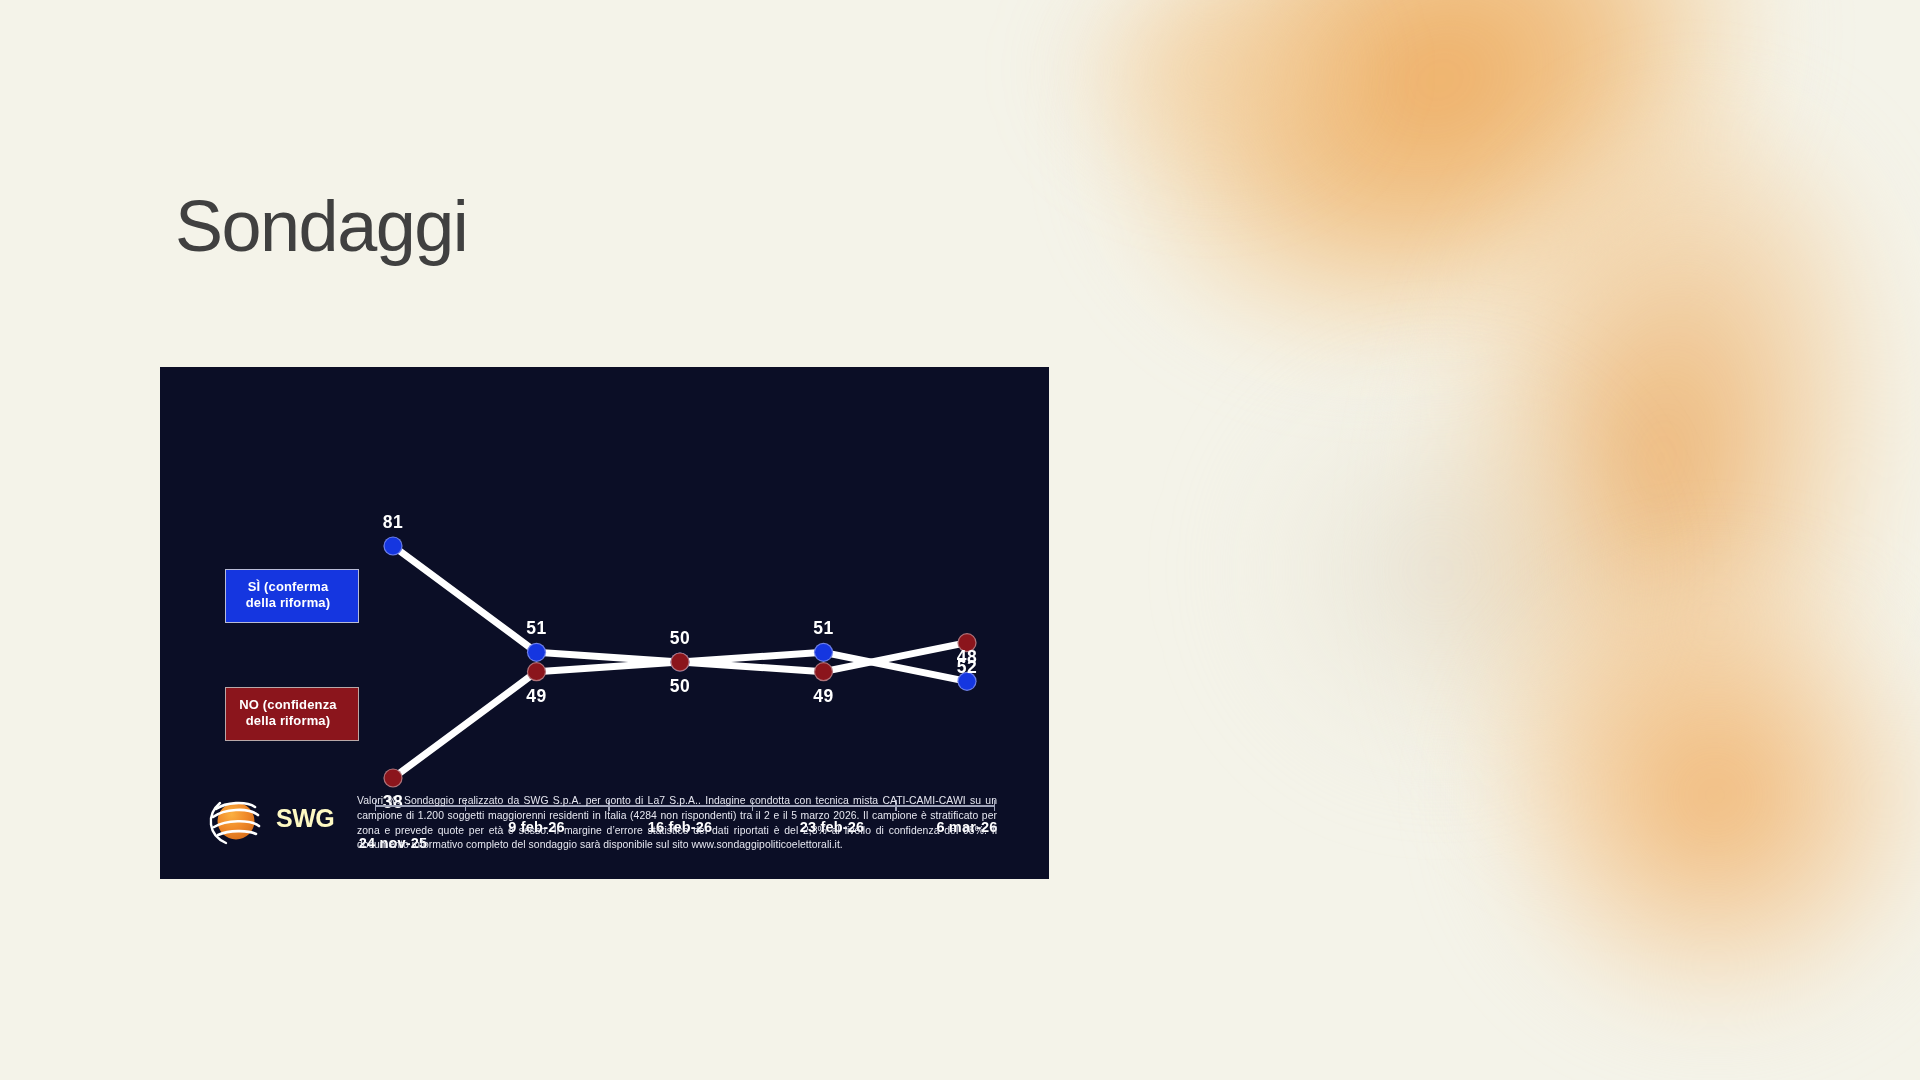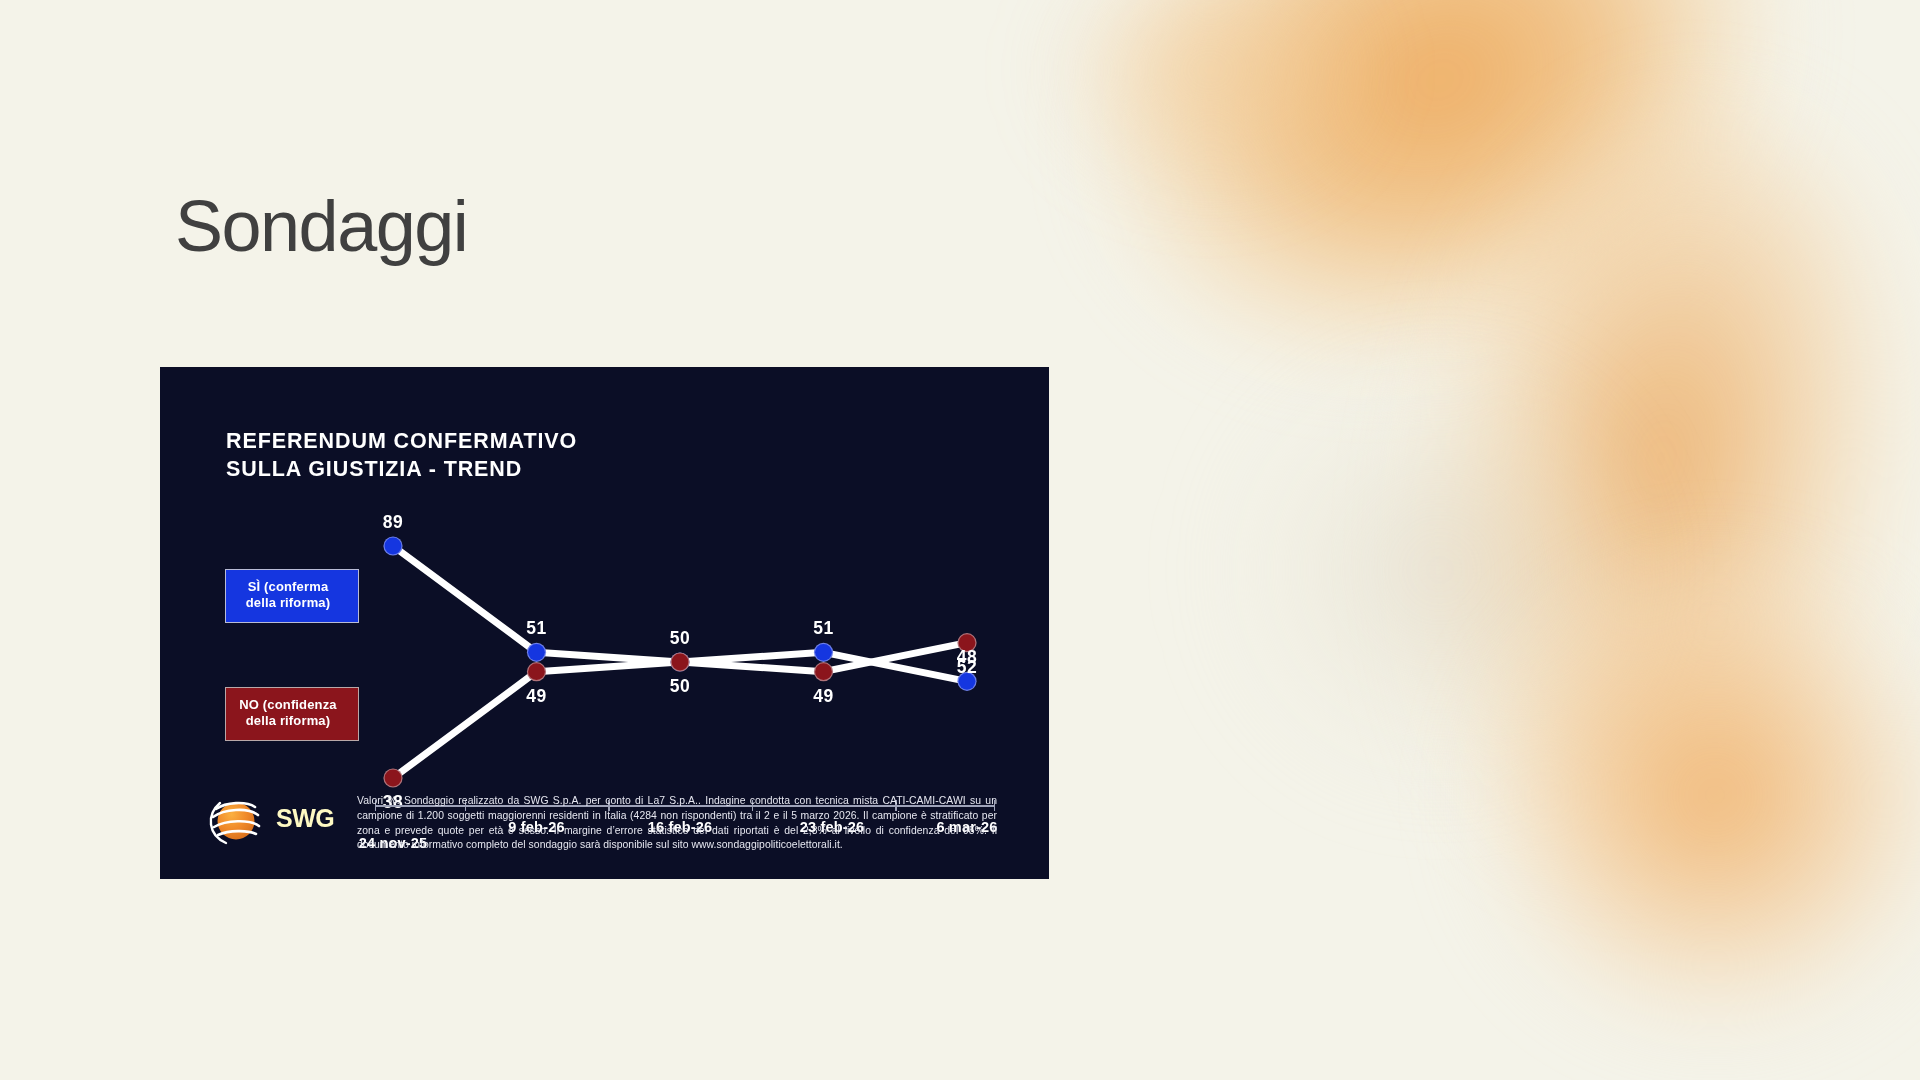--- a/index.html
+++ b/index.html
@@ -169,24 +169,20 @@
   <div class="blob" id="blob-e"></div>
   <div class="blob" id="blob-b"></div>
   <div class="blob" id="blob-d"></div>
   <div class="blob" id="blob-c"></div>
 
   <h1 id="page-title">Sondaggi</h1>
 
   <div id="chart-card">
     <div id="card-inner">
 
-      <div id="chart-title">
-        <div>REFERENDUM CONFERMATIVO</div>
-        <div>SULLA GIUSTIZIA - TREND</div>
-      </div>
 
       <div class="legend-box" id="legend-si">
         <div>SÌ (conferma</div>
         <div>della riforma)</div>
       </div>
 
       <div class="legend-box" id="legend-no">
         <div>NO (confidenza</div>
         <div>della riforma)</div>
       </div>
@@ -214,21 +210,21 @@
               <circle cx="161.5" cy="154.66666666666666" r="8.4" fill="#8b151c"></circle>
               <circle cx="305" cy="145" r="9.6" fill="#b0737a"></circle>
               <circle cx="305" cy="145" r="8.4" fill="#8b151c"></circle>
               <circle cx="448.5" cy="154.66666666666666" r="9.6" fill="#b0737a"></circle>
               <circle cx="448.5" cy="154.66666666666666" r="8.4" fill="#8b151c"></circle>
               <circle cx="592" cy="125.66666666666666" r="9.6" fill="#b0737a"></circle>
               <circle cx="592" cy="125.66666666666666" r="8.4" fill="#8b151c"></circle>
             </g>
         </svg>
         <div id="value-labels">
-            <div class="pt-label" style="left: 18px; top: -5px;">89</div>
+            <div class="pt-label" style="left: 18px; top: -5px;">81</div>
             <div class="pt-label" style="left: 161.5px; top: 101.333px;">51</div>
             <div class="pt-label" style="left: 305px; top: 111px;">50</div>
             <div class="pt-label" style="left: 448.5px; top: 101.333px;">51</div>
             <div class="pt-label" style="left: 592px; top: 130.333px; text-align: right;">48</div>
             <div class="pt-label" style="left: 18px; top: 275px;">38</div>
             <div class="pt-label" style="left: 161.5px; top: 168.667px;">49</div>
             <div class="pt-label" style="left: 305px; top: 159px;">50</div>
             <div class="pt-label" style="left: 448.5px; top: 168.667px;">49</div>
             <div class="pt-label" style="left: 592px; top: 139.667px;">52</div>
           </div>

